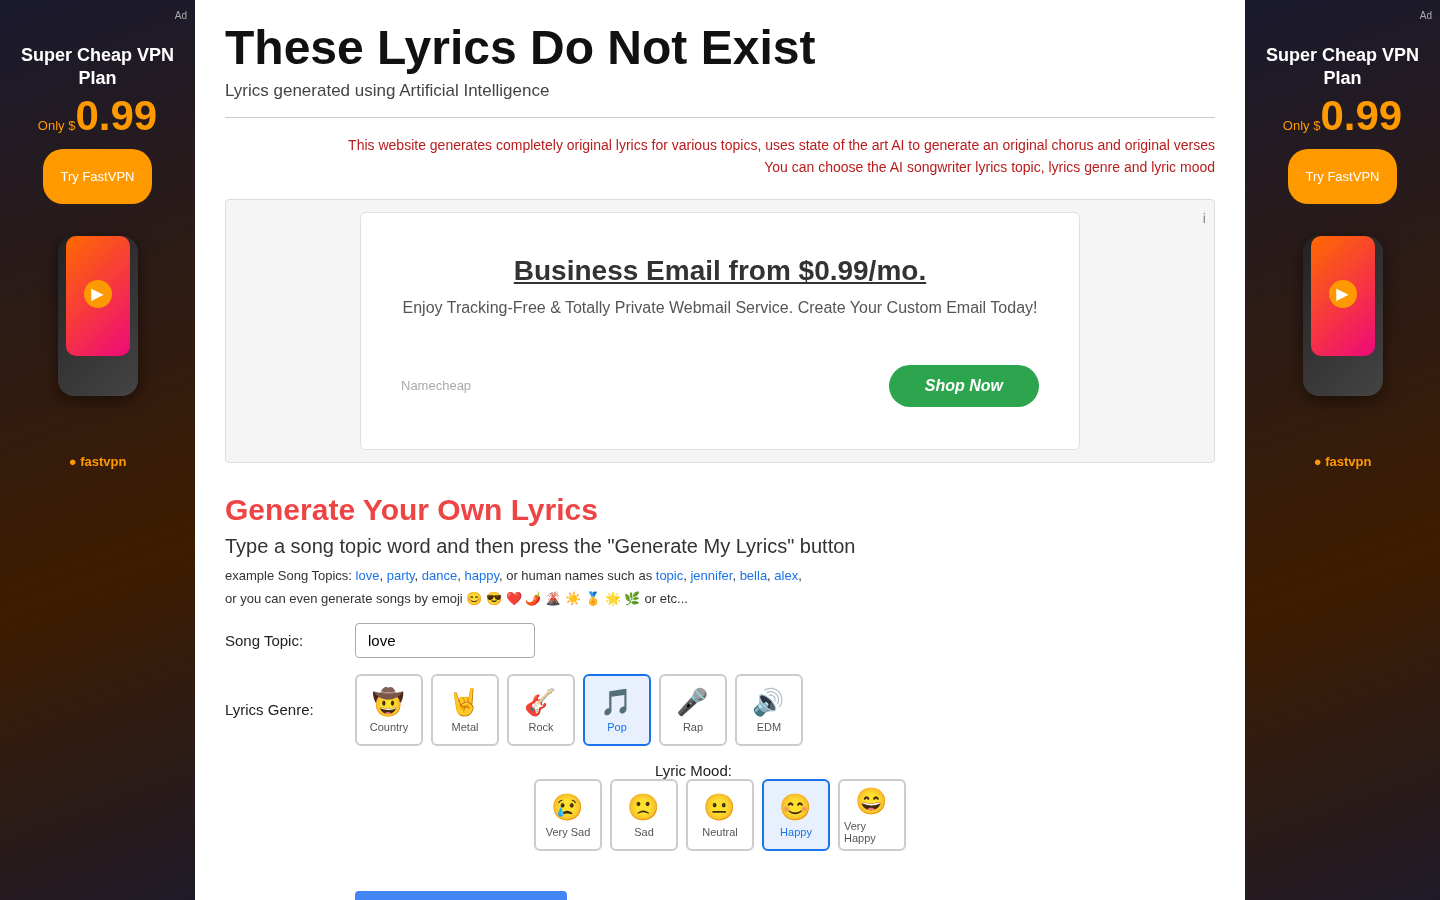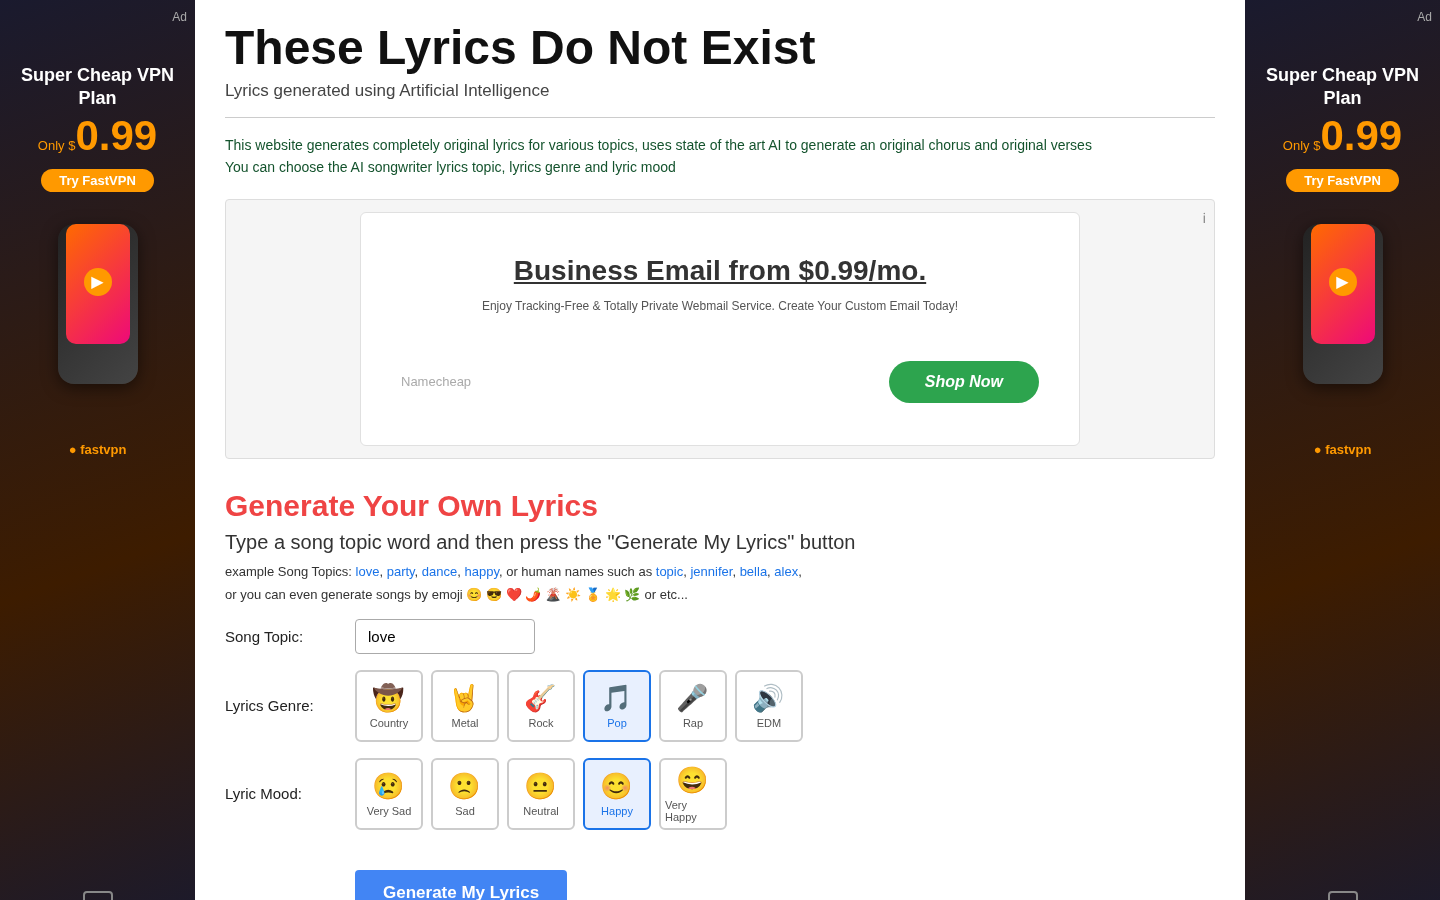--- a/index.html
+++ b/index.html
@@ -23,23 +23,23 @@
       flex-shrink: 0;
       background: linear-gradient(160deg, #1a1a2e 0%, #3d1c00 60%, #1a1a2e 100%);
       display: flex;
       flex-direction: column;
       align-items: center;
       padding: 10px 8px;
       position: relative;
     }
     .ad-sidebar .ad-label {
       color: #aaa;
-      font-size: 12px;
+      font-size: 10px;
       align-self: flex-end;
-      margin-bottom: 20px;
+      margin-bottom: 3px;
     }
     .ad-content {
       width: 100%;
       display: flex;
       flex-direction: column;
       align-items: center;
     }
     .ad-super-cheap {
       color: #fff;
       font-size: 18px;
@@ -59,23 +59,23 @@
       font-size: 42px;
       font-weight: bold;
       text-align: center;
       line-height: 1;
     }
     .ad-try-btn {
       background: #f90;
       color: #fff;
       border: none;
       border-radius: 20px;
-      padding: 4px 18px;
+      padding: 20px 18px;
       font-size: 13px;
-      font-weight: bold;
+      font-weight: normal;
       margin-top: 12px;
       cursor: pointer;
     }
     .ad-phone-img {
       width: 110px;
       height: 220px;
       margin-top: 20px;
       position: relative;
     }
     .ad-phone-body {
@@ -134,23 +134,24 @@
       color: #444;
       margin-bottom: 16px;
     }
     .divider {
       border: none;
       border-top: 1px solid #ccc;
       margin: 10px 0 16px 0;
     }
     .site-description {
       font-size: 14px;
-      color: #14532d;
+      color: #b91c1c;
       line-height: 1.6;
       margin-bottom: 20px;
+      text-align: right;
     }
     .ad-banner {
       background: #f5f5f5;
       border: 1px solid #ddd;
       border-radius: 4px;
       padding: 12px;
       margin-bottom: 30px;
       position: relative;
       min-height: 260px;
       display: flex;
@@ -180,21 +181,21 @@
       justify-content: center;
     }
     .ad-banner-title {
       font-size: 28px;
       font-weight: bold;
       color: #333;
       text-decoration: underline;
       margin-bottom: 12px;
     }
     .ad-banner-desc {
-      font-size: 12px;
+      font-size: 16px;
       color: #555;
       margin-bottom: 28px;
     }
     .ad-banner-footer {
       display: flex;
       justify-content: space-between;
       align-items: center;
       width: 100%;
       margin-top: 20px;
     }
@@ -292,20 +293,21 @@
       color: #1a73e8;
     }
     .genre-icon {
       font-size: 26px;
       margin-bottom: 3px;
     }
     .mood-row {
       display: flex;
       align-items: center;
       margin-bottom: 20px;
+      flex-direction: column;
     }
     .mood-label {
       font-size: 15px;
       color: #222;
       width: 130px;
       flex-shrink: 0;
     }
     .mood-options {
       display: flex;
       gap: 8px;

